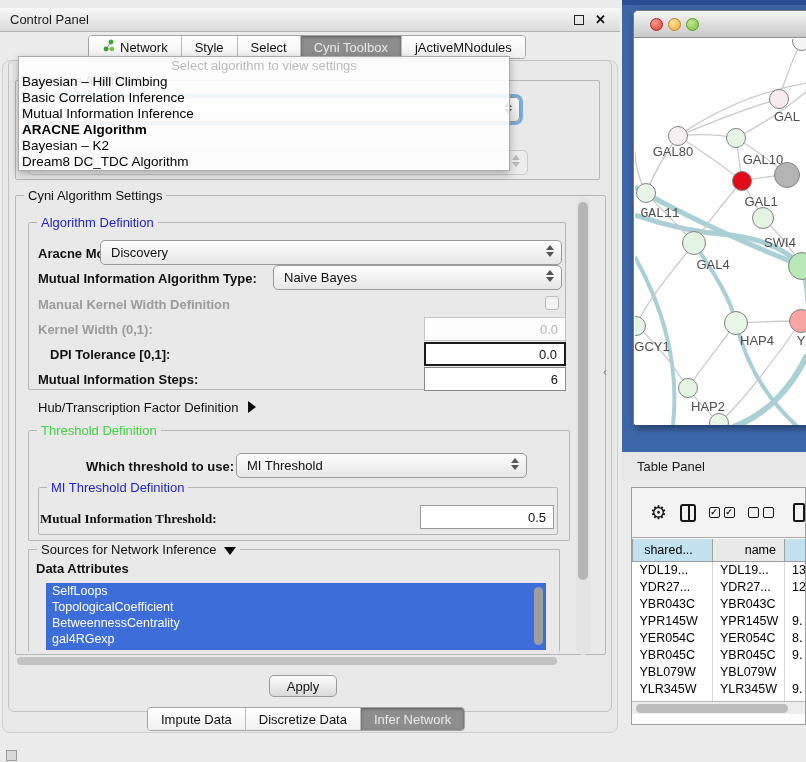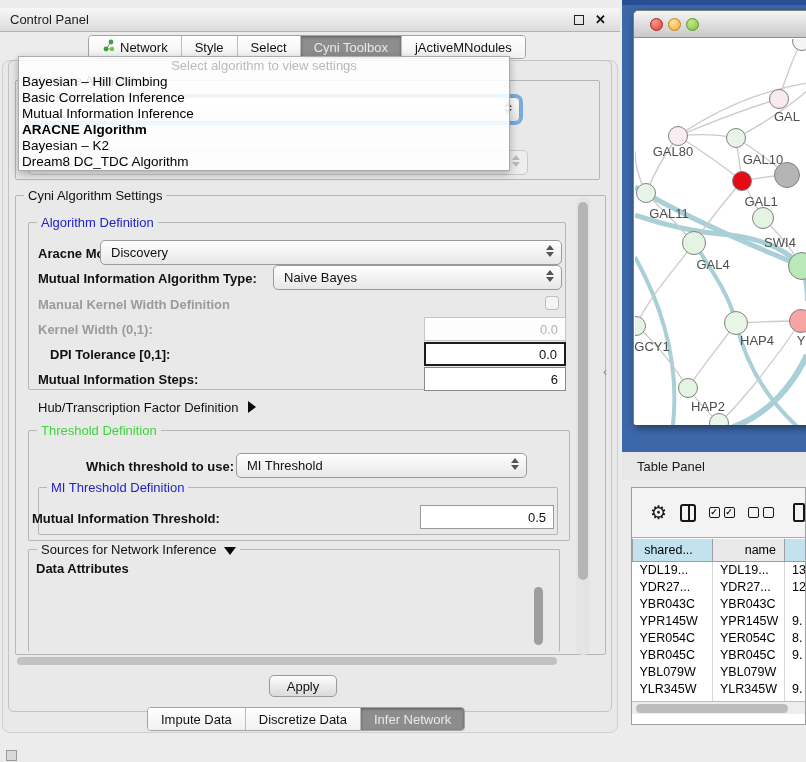--- a/index.html
+++ b/index.html
@@ -247,29 +247,35 @@
   <div class="combo" style="left:236px; top:453px; width:291px;">
     <span>MI Threshold</span>
     <span class="arrows">
         <span class="up"></span>
         <span class="dn"></span>
       </span>
   </div>
   <div class="group" style="left:38px; top:487px; width:520px; height:48px;">
     <span class="group-title blue">MI Threshold Definition</span>
   </div>
-  <span class="lbl" style="left:32px; top:511px;">Mutual Information Threshold:</span>
+  <span class="lbl" style="left:40px; top:511px;font-family:Liberation Serif, serif;">Mutual Information Threshold:</span>
   <div class="field" style="left:420px; top:505px; width:134px; border-color:#9a9a9a;">
     <span>0.5</span>
   </div>
 
   <div class="group" style="left:28px; top:549px; width:532px; height:103px; border-bottom:none;">
     <span class="group-title"><span>Sources for Network Inference</span><span class="tri-down"></span></span>
   </div>
   <span class="lbl" style="left:36px; top:561px;">Data Attributes</span>
+  <div id="attr-list">
+      <div class="attr-item">SelfLoops</div>
+      <div class="attr-item">TopologicalCoefficient</div>
+      <div class="attr-item">BetweennessCentrality</div>
+      <div class="attr-item">gal4RGexp</div>
+    </div>
   <div class="list-vthumb"></div>
 
   <div class="vscroll-track">
     <div class="vscroll-thumb"></div>
   </div>
   <div class="hscroll-track">
     <div class="hscroll-thumb"></div>
   </div>
 
   <div class="apply-btn">
@@ -339,21 +345,21 @@
         <div class="net-node" style="left: 134px; top: 50px; height: 20px; width: 20px; background: rgb(248, 234, 238);"></div>
         <div class="net-label" style="left: 152px; top: 70px;">GAL</div>
         <div class="net-node" style="left: 33px; top: 87px; height: 20px; width: 20px; background: rgb(248, 237, 241);"></div>
         <div class="net-label" style="left: 38px; top: 105px;">GAL80</div>
         <div class="net-node" style="left: 91px; top: 89px; height: 20px; width: 20px; background: rgb(231, 245, 231);"></div>
         <div class="net-label" style="left: 128px; top: 113px;">GAL10</div>
         <div class="net-node" style="left: 97px; top: 132px; height: 20px; width: 20px; background: rgb(227, 11, 22);"></div>
         <div class="net-label" style="left: 126px; top: 155px;">GAL1</div>
         <div class="net-node" style="left: 139px; top: 123px; height: 26px; width: 26px; background: rgb(180, 180, 180);"></div>
         <div class="net-node" style="left: 1px; top: 144px; height: 20px; width: 20px; background: rgb(231, 245, 231);"></div>
-        <div class="net-label" style="left: 34px; top: 167px;">GAL11</div>
+        <div class="net-label" style="left: 25px; top: 167px; font-family: Liberation Mono, monospace;">GAL11</div>
         <div class="net-node" style="left: 117px; top: 168px; height: 22px; width: 22px; background: rgb(227, 244, 227);"></div>
         <div class="net-node" style="left: 153px; top: 213px; height: 28px; width: 28px; background: rgb(185, 233, 182);"></div>
         <div class="net-label" style="left: 145px; top: 196px;">SWI4</div>
         <div class="net-node" style="left: 47px; top: 192px; height: 24px; width: 24px; background: rgb(227, 244, 227);"></div>
         <div class="net-label" style="left: 78px; top: 218px;">GAL4</div>
         <div class="net-node" style="left: -9px; top: 277px; height: 20px; width: 20px; background: rgb(227, 244, 227);"></div>
         <div class="net-label" style="left: 17px; top: 300px;">GCY1</div>
         <div class="net-node" style="left: 89px; top: 272px; height: 24px; width: 24px; background: rgb(231, 246, 231);"></div>
         <div class="net-label" style="left: 122px; top: 294px;">HAP4</div>
         <div class="net-node" style="left: 154px; top: 270px; height: 24px; width: 24px; background: rgb(247, 164, 162);"></div>

